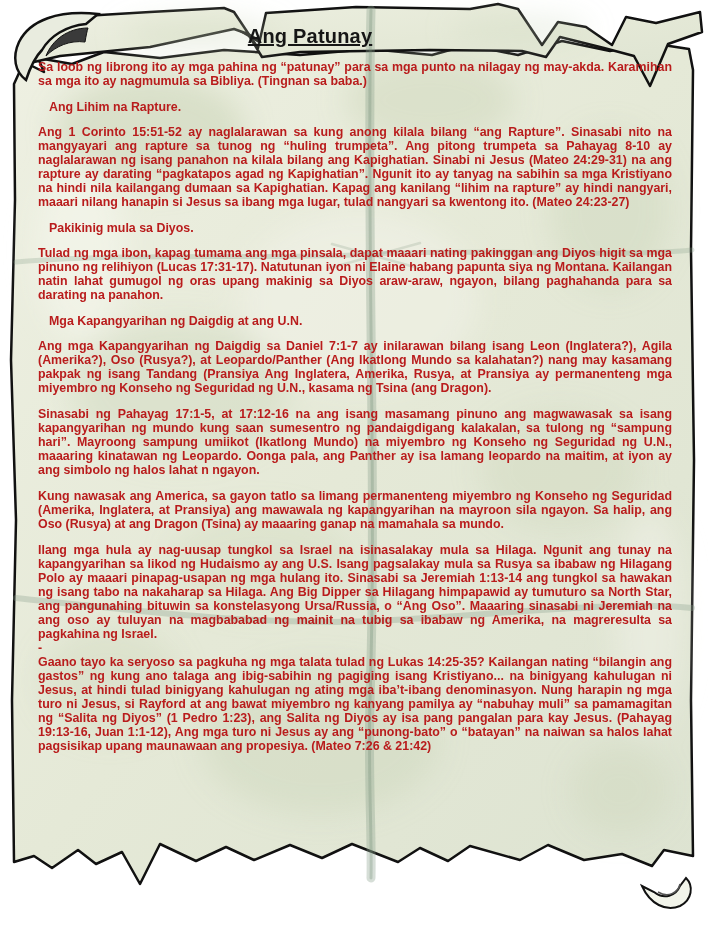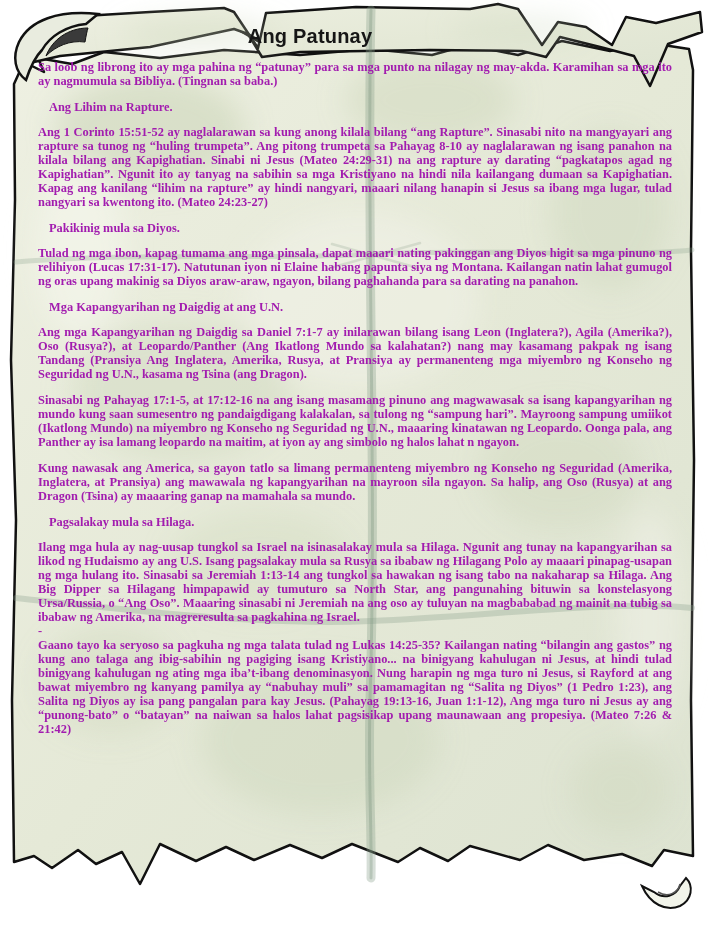--- a/index.html
+++ b/index.html
@@ -9,26 +9,26 @@
     overflow:hidden;
     background:#ffffff;
     font-family:"Liberation Sans",sans-serif;
   }
   .bg-art{position:absolute;left:0;top:0;width:708px;height:925px;z-index:0;}
   .title{
     position:absolute;left:0;top:25px;width:620px;z-index:2;
     text-align:center;
     font-size:20px;font-weight:700;color:#161616;
     letter-spacing:.2px;
+    text-decoration:underline;
   }
   .content{
     position:absolute;left:38px;top:60px;width:634px;z-index:2;
-    font-size:12.4px;line-height:14px;font-weight:700;color:#a21caf;
+    font-size:12.4px;line-height:14px;font-weight:700;color:#b91c1c;
     text-align:justify;
-    font-family:Liberation Serif, serif;
   }
   .para{margin:0 0 12px 0;}
   .para.tight{margin-bottom:0;}
   .hd{margin:11px;text-align:left;}
   .dash{margin:0;text-align:left;}
 </style>
 </head>
 <body>
 
 <div class="page">
@@ -120,21 +120,20 @@
     </div>
 
     <div>
       <p class="hd">Mga Kapangyarihan ng Daigdig at ang U.N.</p>
       <p class="para">Ang mga Kapangyarihan ng Daigdig sa Daniel 7:1-7 ay inilarawan bilang isang Leon (Inglatera?), Agila (Amerika?), Oso (Rusya?), at Leopardo/Panther (Ang Ikatlong Mundo sa kalahatan?) nang may kasamang pakpak ng isang Tandang (Pransiya Ang Inglatera, Amerika, Rusya, at Pransiya ay permanenteng mga miyembro ng Konseho ng Seguridad ng U.N., kasama ng Tsina (ang Dragon).</p>
       <p class="para">Sinasabi ng Pahayag 17:1-5, at 17:12-16 na ang isang masamang pinuno ang magwawasak sa isang kapangyarihan ng mundo kung saan sumesentro ng pandaigdigang kalakalan, sa tulong ng “sampung hari”. Mayroong sampung umiikot (Ikatlong Mundo) na miyembro ng Konseho ng Seguridad ng U.N., maaaring kinatawan ng Leopardo. Oonga pala, ang Panther ay isa lamang leopardo na maitim, at iyon ay ang simbolo ng halos lahat n ngayon.</p>
       <p class="para">Kung nawasak ang America, sa gayon tatlo sa limang permanenteng miyembro ng Konseho ng Seguridad (Amerika, Inglatera, at Pransiya) ang mawawala ng kapangyarihan na mayroon sila ngayon. Sa halip, ang Oso (Rusya) at ang Dragon (Tsina) ay maaaring ganap na mamahala sa mundo.</p>
     </div>
 
     <div>
-      <p class="hd">Pagsalakay mula sa Hilaga.</p>
       <p class="para tight">Ilang mga hula ay nag-uusap tungkol sa Israel na isinasalakay mula sa Hilaga. Ngunit ang tunay na kapangyarihan sa likod ng Hudaismo ay ang U.S. Isang pagsalakay mula sa Rusya sa ibabaw ng Hilagang Polo ay maaari pinapag-usapan ng mga hulang ito. Sinasabi sa Jeremiah 1:13-14 ang tungkol sa hawakan ng isang tabo na nakaharap sa Hilaga. Ang Big Dipper sa Hilagang himpapawid ay tumuturo sa North Star, ang pangunahing bituwin sa konstelasyong Ursa/Russia, o “Ang Oso”. Maaaring sinasabi ni Jeremiah na ang oso ay tuluyan na magbababad ng mainit na tubig sa ibabaw ng Amerika, na magreresulta sa pagkahina ng Israel.</p>
     </div>
 
     <p class="dash">-</p>
 
     <div>
       <p class="para">Gaano tayo ka seryoso sa pagkuha ng mga talata tulad ng Lukas 14:25-35? Kailangan nating “bilangin ang gastos” ng kung ano talaga ang ibig-sabihin ng pagiging isang Kristiyano... na binigyang kahulugan ni Jesus, at hindi tulad binigyang kahulugan ng ating mga iba’t-ibang denominasyon. Nung harapin ng mga turo ni Jesus, si Rayford at ang bawat miyembro ng kanyang pamilya ay “nabuhay muli” sa pamamagitan ng “Salita ng Diyos” (1 Pedro 1:23), ang Salita ng Diyos ay isa pang pangalan para kay Jesus. (Pahayag 19:13-16, Juan 1:1-12), Ang mga turo ni Jesus ay ang “punong-bato” o “batayan” na naiwan sa halos lahat pagsisikap upang maunawaan ang propesiya. (Mateo 7:26 &amp; 21:42)</p>
     </div>
 
   </div>

